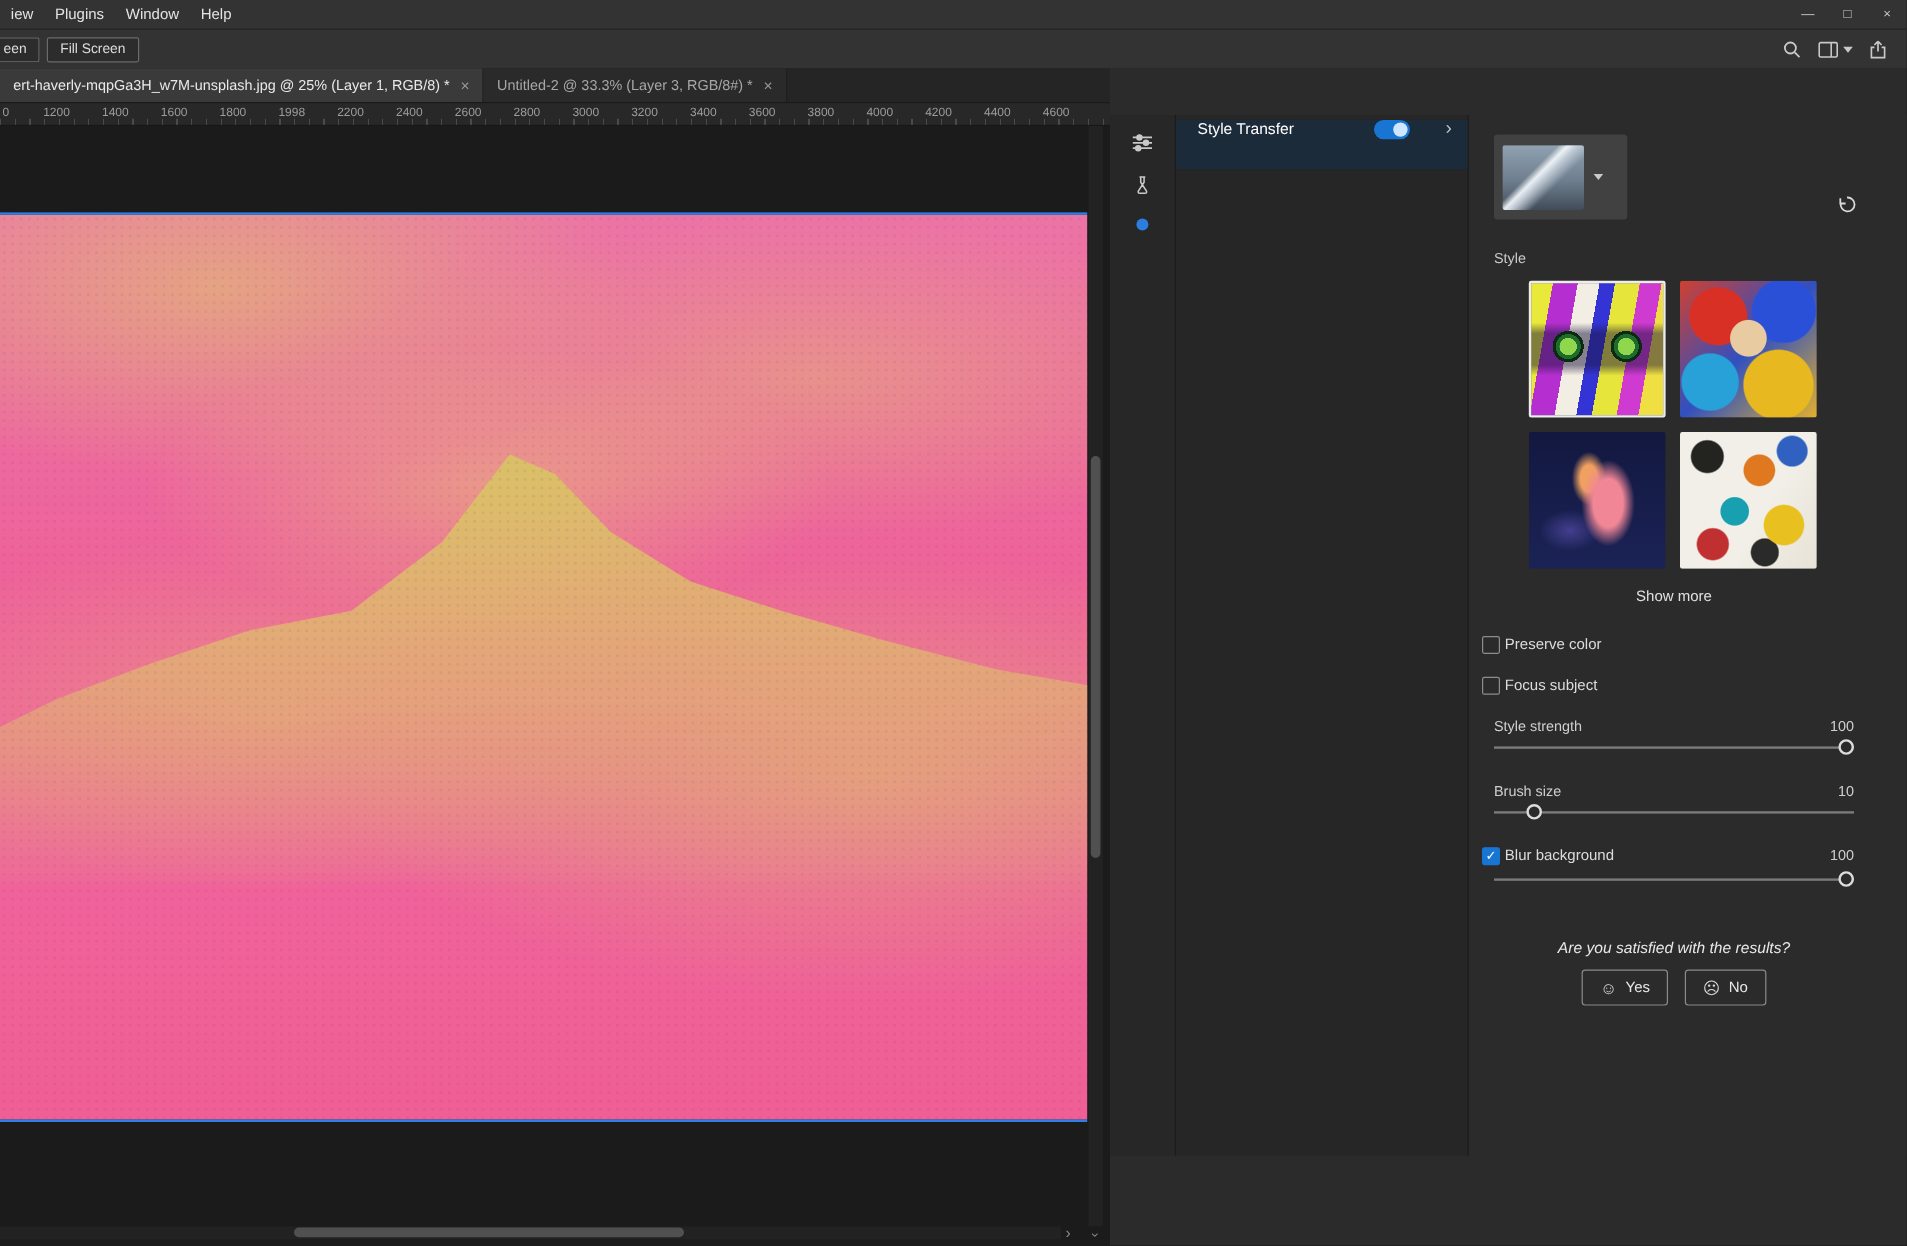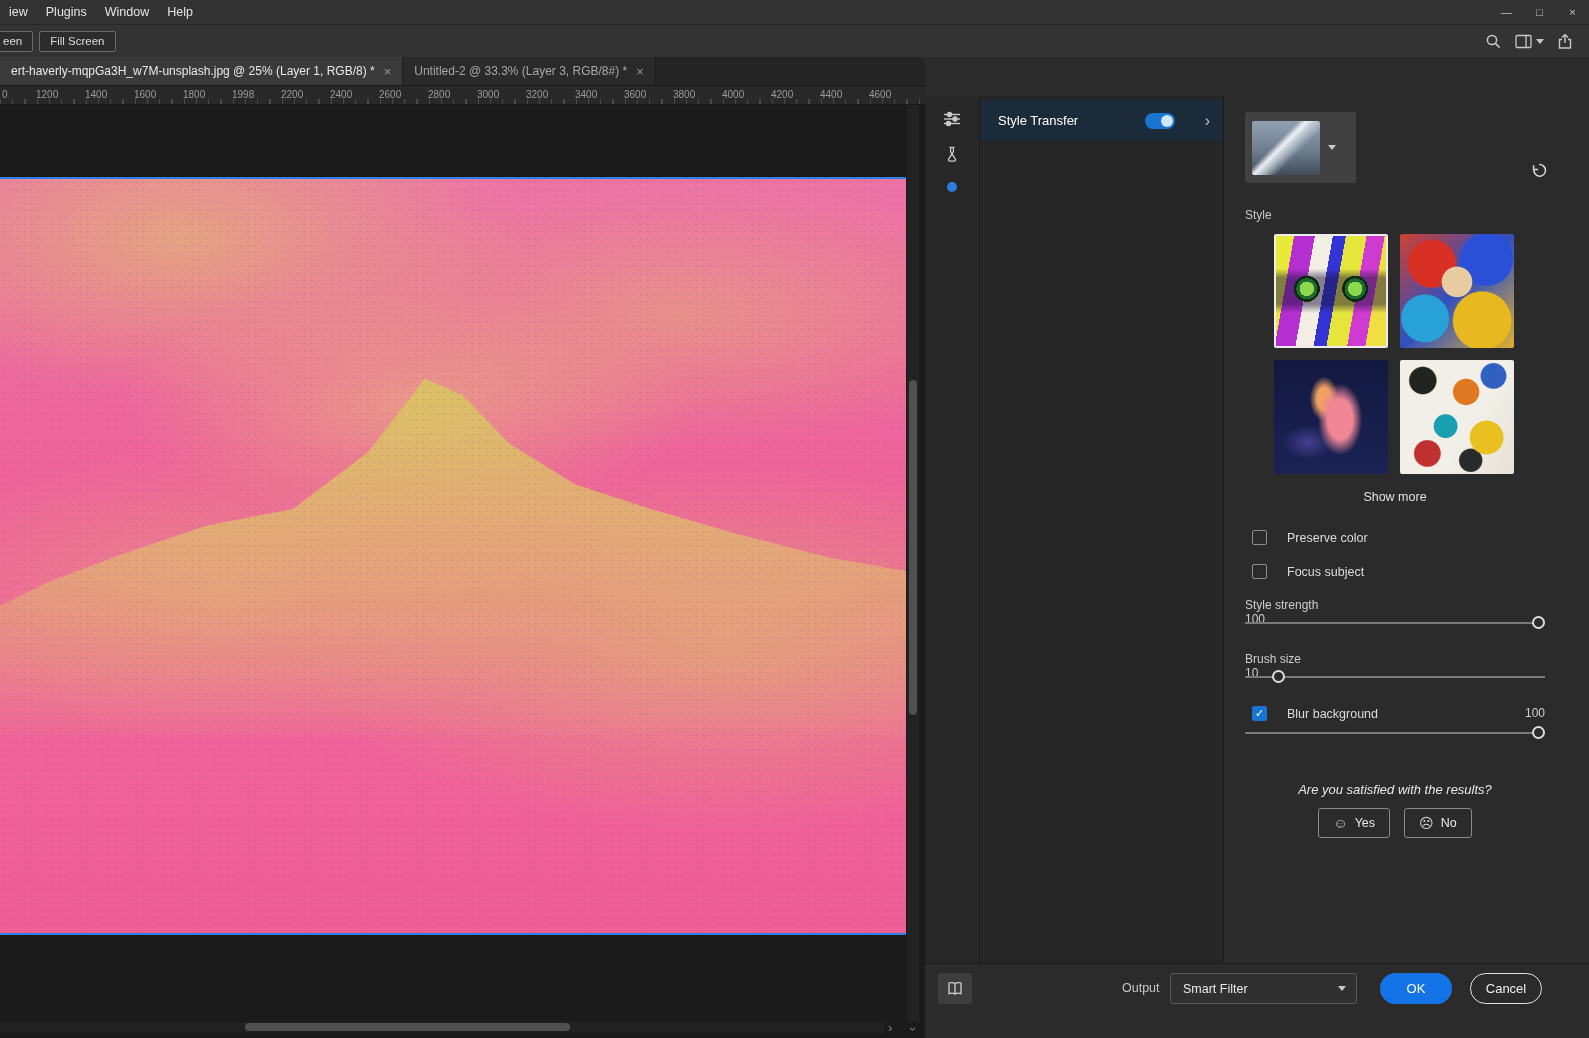--- a/index.html
+++ b/index.html
@@ -79,21 +79,21 @@
     border-bottom:1px solid #161616; }
   .nf-tab { position:absolute; left:7px; bottom:0; height:26px; padding:0 10px; background:#333;
     display:flex; align-items:center; font-size:11px; color:#e5e5e5; }
   .rp-body { position:absolute; top:39px; left:0; right:0; bottom:75px; display:flex; }
 
   .mini-sidebar { width:55px; background:#272727; border-right:1px solid #1b1b1b;
     display:flex; flex-direction:column; align-items:center; padding-top:15px; gap:16px; }
   .blue-dot { width:10px; height:10px; border-radius:50%; background:#2b7de0; }
 
   .filter-list { width:244px; background:#262626; border-right:1px solid #1b1b1b; }
-  .filter-row { margin-top:4px; height:41px; display:flex; align-items:center;
+  .filter-row { margin-top:4px; height:41px; display:flex; align-items:flex-start;
     padding:0 13px 0 18px; background:#1c2b3a; color:#fff; font-size:13px;gap:20px; }
   .filter-row .flabel { flex:1; }
   .toggle { width:30px; height:16px; border-radius:8px; background:#1876d2; position:relative; }
   .toggle::after { content:""; position:absolute; right:2px; top:2px; width:12px; height:12px;
     border-radius:50%; background:#cfe6ff; }
   .chev-right { margin-left:10px; color:#c2c2c2; font-size:16px; line-height:1; }
 
   .settings { flex:1; position:relative; background:#2b2b2b; overflow:hidden; }
   .preview-box { position:absolute; left:21px; top:16px; width:111px; height:71px;
     background:#414141; border-radius:3px; display:flex; align-items:center; padding:7px; gap:8px; }
@@ -129,27 +129,27 @@
       radial-gradient(circle at 20% 18%, #23231f 0 10%, transparent 11%),
       radial-gradient(circle at 58% 28%, #e07820 0 12%, transparent 13%),
       radial-gradient(circle at 82% 14%, #3060c0 0 9%, transparent 10%),
       radial-gradient(circle at 40% 58%, #18a0b0 0 12%, transparent 13%),
       radial-gradient(circle at 76% 68%, #e8c020 0 14%, transparent 15%),
       radial-gradient(circle at 24% 82%, #c03030 0 10%, transparent 11%),
       radial-gradient(circle at 62% 88%, #2a2a2a 0 9%, transparent 10%),
       linear-gradient(120deg, #f2efe8 60%, #e6e2d6); }
   .show-more { position:absolute; left:21px; right:44px; top:394px; text-align:center;
     font-size:12.5px; color:#e0e0e0; }
-  .cb-row { position:absolute; left:28px; display:flex; align-items:center; gap:20px;
+  .cb-row { position:absolute; left:11px; display:flex; align-items:flex-start; gap:4px;
     font-size:12.5px; color:#dcdcdc; }
   .checkbox { width:15px; height:15px; border:1.5px solid #8d8d8d; border-radius:2px; background:transparent;
     display:flex; align-items:center; justify-content:center; }
   .checkbox.checked { background:#1876d2; border-color:#1876d2; color:#fff; font-size:11px; }
   .param-row { position:absolute; left:21px; right:44px; display:flex; justify-content:space-between;
-    font-size:12px; color:#cfcfcf;flex-direction:column; }
+    font-size:12px; color:#cfcfcf; }
   .param-row .pvalue { color:#cfcfcf; }
   .slider { position:absolute; left:21px; right:44px; height:14px; }
   .slider .track { position:absolute; left:0; right:0; top:6px; height:2px; background:#7a7a7a; }
   .slider .handle { position:absolute; top:0; width:13px; height:13px; border-radius:50%;
     background:#2b2b2b; border:2px solid #dcdcdc; }
   .cb-value { position:absolute; right:44px; font-size:12px; color:#cfcfcf; }
   .question { position:absolute; left:21px; right:44px; top:686px; text-align:center;
     font-style:italic; font-size:13px; color:#e8e8e8; }
   .feedback-row { position:absolute; left:21px; right:44px; top:712px; display:flex;
     justify-content:center; gap:14px; }
@@ -362,27 +362,13 @@
           <span>Yes</span>
         </div>
         <div class="fb-btn">
           <span class="fb-icon">☹</span>
           <span>No</span>
         </div>
       </div>
     </div>
   </div>
 
-  <div class="rp-footer">
-    <div class="book-btn">
-      <svg width="18" height="15" viewBox="0 0 18 15">
-          <path d="M9 2.6 C7.4 1.4 4.9 1.4 3 2 V12.6 C4.9 12 7.4 12 9 13.2 C10.6 12 13.1 12 15 12.6 V2 C13.1 1.4 10.6 1.4 9 2.6 Z M9 2.6 V13.2" fill="none" stroke="#cfcfcf" stroke-width="1.3"></path>
-        </svg>
-    </div>
-    <div class="output-label">Output</div>
-    <div class="output-select">
-      <span class="sel-label">Smart Filter</span>
-      <span class="caret-down"></span>
-    </div>
-    <div class="ok-btn">OK</div>
-    <div class="cancel-btn">Cancel</div>
-  </div>
 </div>
 
 </body></html>

